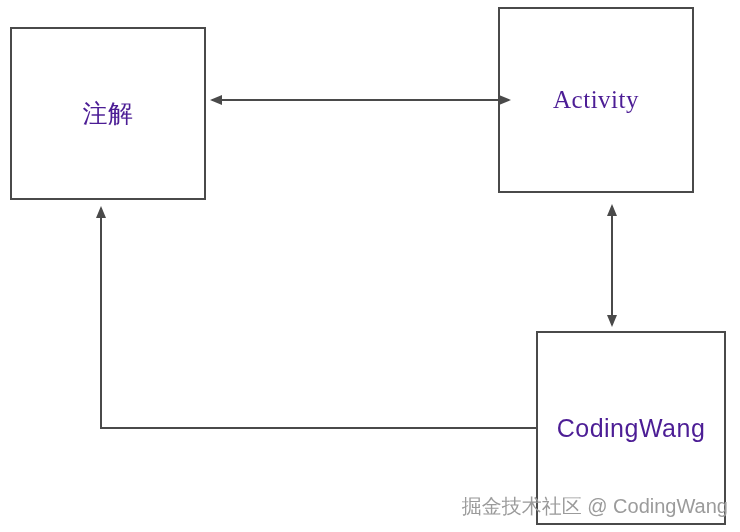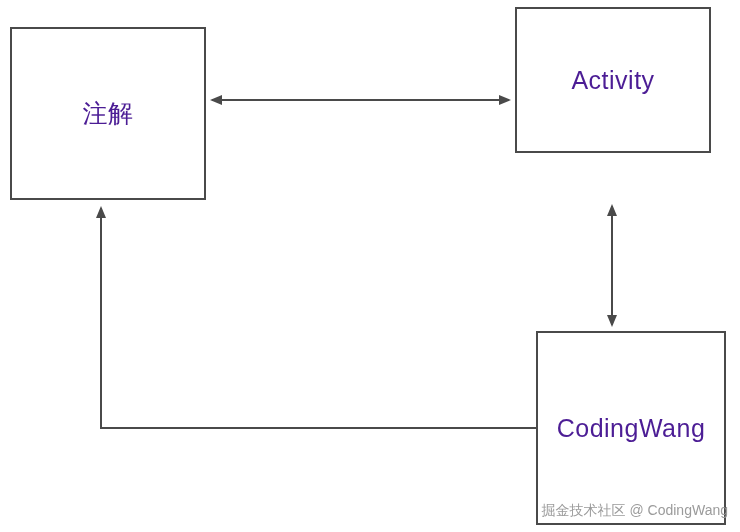--- a/index.html
+++ b/index.html
@@ -30,45 +30,46 @@
     letter-spacing: 0.5px;
     white-space: nowrap;
   }
   #node-annotation {
     left: 10px;
     top: 27px;
     width: 196px;
     height: 173px;
   }
   #node-activity {
-    left: 515px;
+    left: 498px;
     top: 7px;
     width: 196px;
-    height: 146px;
+    height: 186px;
+    font-family: Liberation Serif, serif;
   }
   #node-injecttools {
     left: 536px;
     top: 331px;
     width: 190px;
     height: 194px;
     z-index: 2;
   }
   .edges-layer {
     position: absolute;
     left: 0;
     top: 0;
     width: 740px;
     height: 532px;
     z-index: 1;
   }
   .watermark {
     position: absolute;
     right: 12px;
     bottom: 12px;
-    font-size: 14px;
+    font-size: 20px;
     color: #9b9b9b;
     z-index: 3;
     white-space: nowrap;
   }
 </style>
 </head>
 <body>
 
 <div class="canvas">
 

